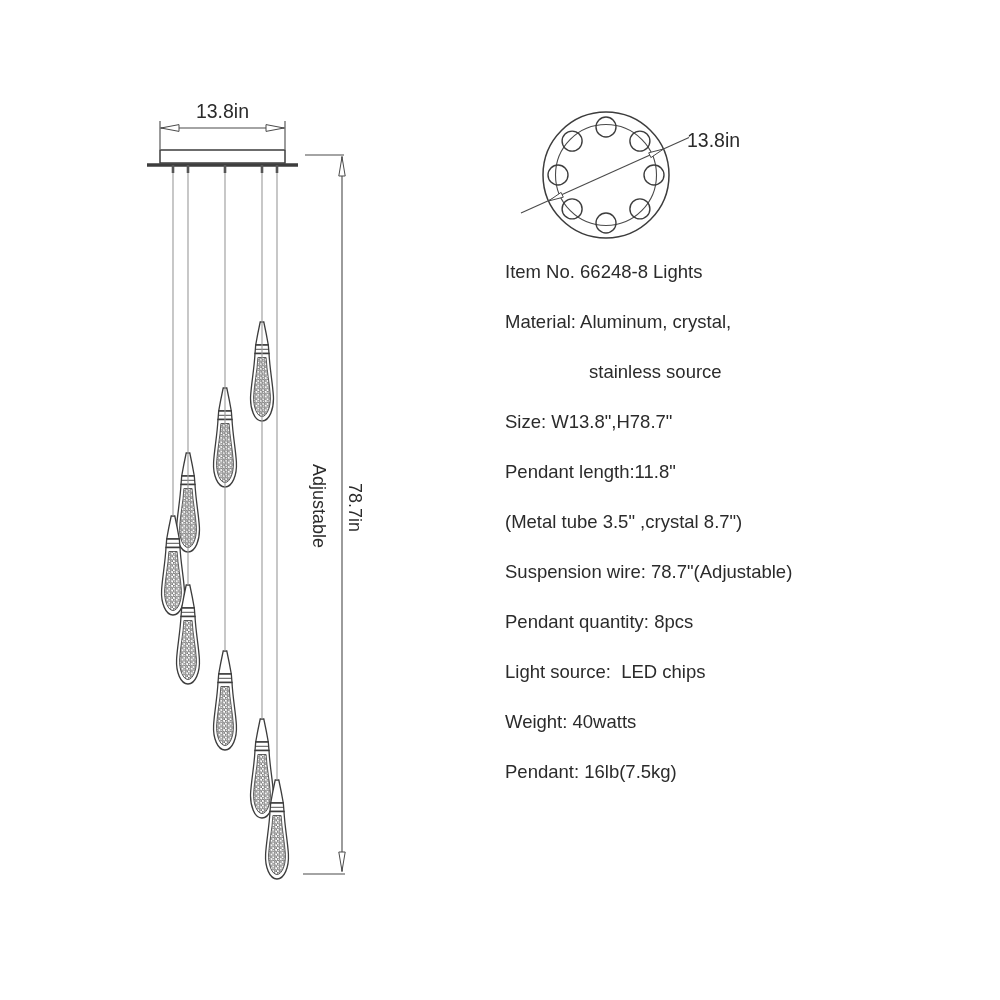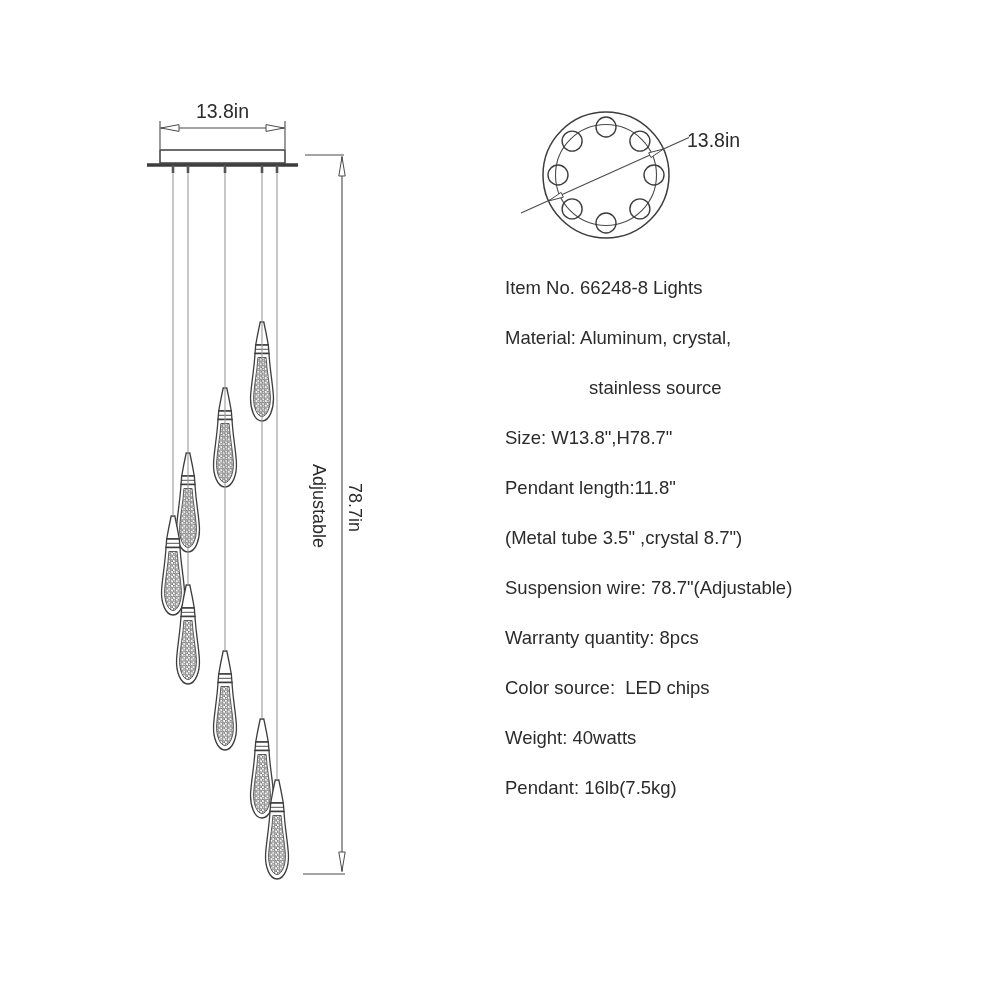--- a/index.html
+++ b/index.html
@@ -20,21 +20,21 @@
   .outline{fill:#ffffff;stroke:#3d3d3d;stroke-width:1.3;}
   .thin{stroke:#3d3d3d;stroke-width:0.9;}
   .stipple{fill:url(#dots);stroke:#3d3d3d;stroke-width:0.8;}
   
   .dim-label{position:absolute;color:#2b2b2b;font-size:19.5px;white-space:nowrap;}
   .v-label{position:absolute;color:#2b2b2b;font-size:18px;writing-mode:vertical-rl;white-space:nowrap;}
   #width-label{left:160px;top:100px;width:125px;text-align:center;}
   #topview-label{left:687px;top:129px;}
   #adjustable-label{left:308px;top:464px;}
   #height-label{left:344px;top:483px;}
-  .specs{position:absolute;left:505px;top:263px;color:#2b2b2b;font-size:18.5px;}
+  .specs{position:absolute;left:505px;top:247px;color:#2b2b2b;font-size:18.5px;}
   .specs .line{height:50px;line-height:50px;white-space:pre;}
   .specs .indent{padding-left:84px;}
 </style>
 </head>
 <body>
 
 <div class="sheet">
 
   <svg class="drawing" width="1000" height="1000" viewBox="0 0 1000 1000">
     <defs>
@@ -122,18 +122,18 @@
   <span id="height-label" class="v-label">78.7in</span>
 
   <div class="specs">
     <div class="line">Item No. 66248-8 Lights</div>
     <div class="line">Material: Aluminum, crystal,</div>
     <div class="line indent">stainless source</div>
     <div class="line">Size: W13.8",H78.7"</div>
     <div class="line">Pendant length:11.8"</div>
     <div class="line">(Metal tube 3.5" ,crystal 8.7")</div>
     <div class="line">Suspension wire: 78.7"(Adjustable)</div>
-    <div class="line">Warranty quantity: 8pcs</div>
-    <div class="line">Color source:  LED chips</div>
+    <div class="line">Pendant quantity: 8pcs</div>
+    <div class="line">Light source:  LED chips</div>
     <div class="line">Weight: 40watts</div>
     <div class="line">Pendant: 16lb(7.5kg)</div>
   </div>
 </div>
 
 </body></html>

